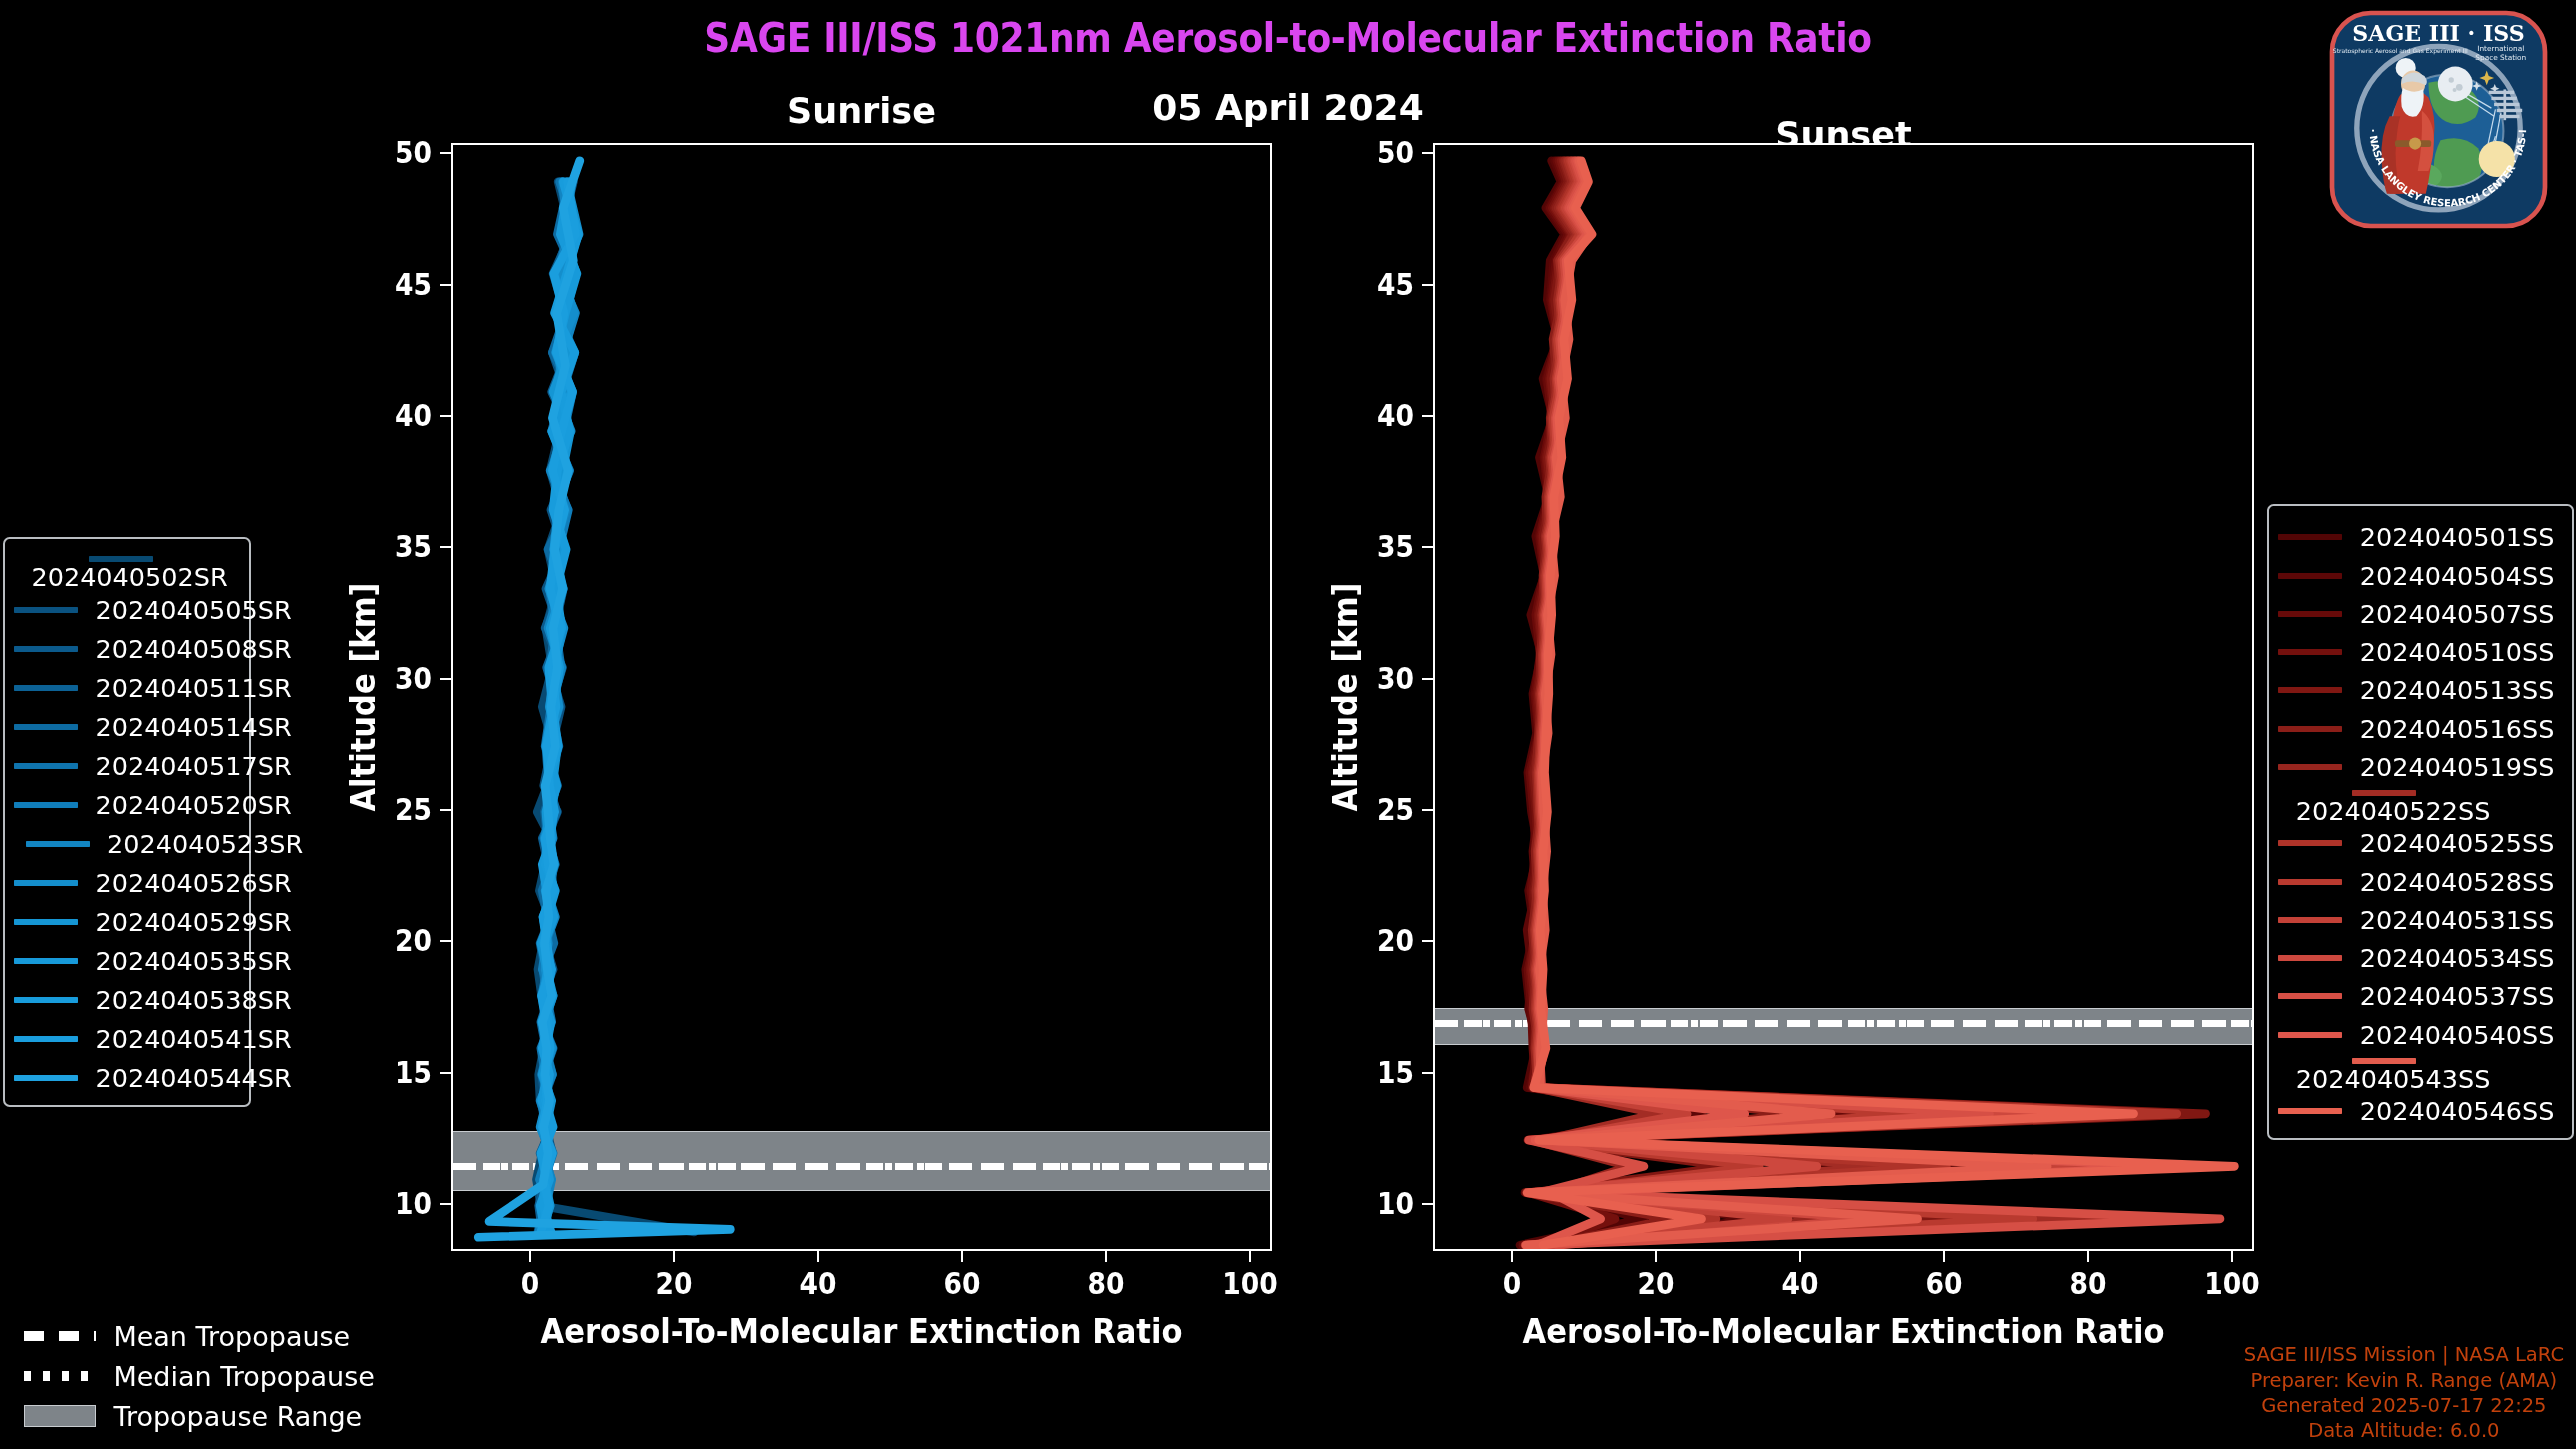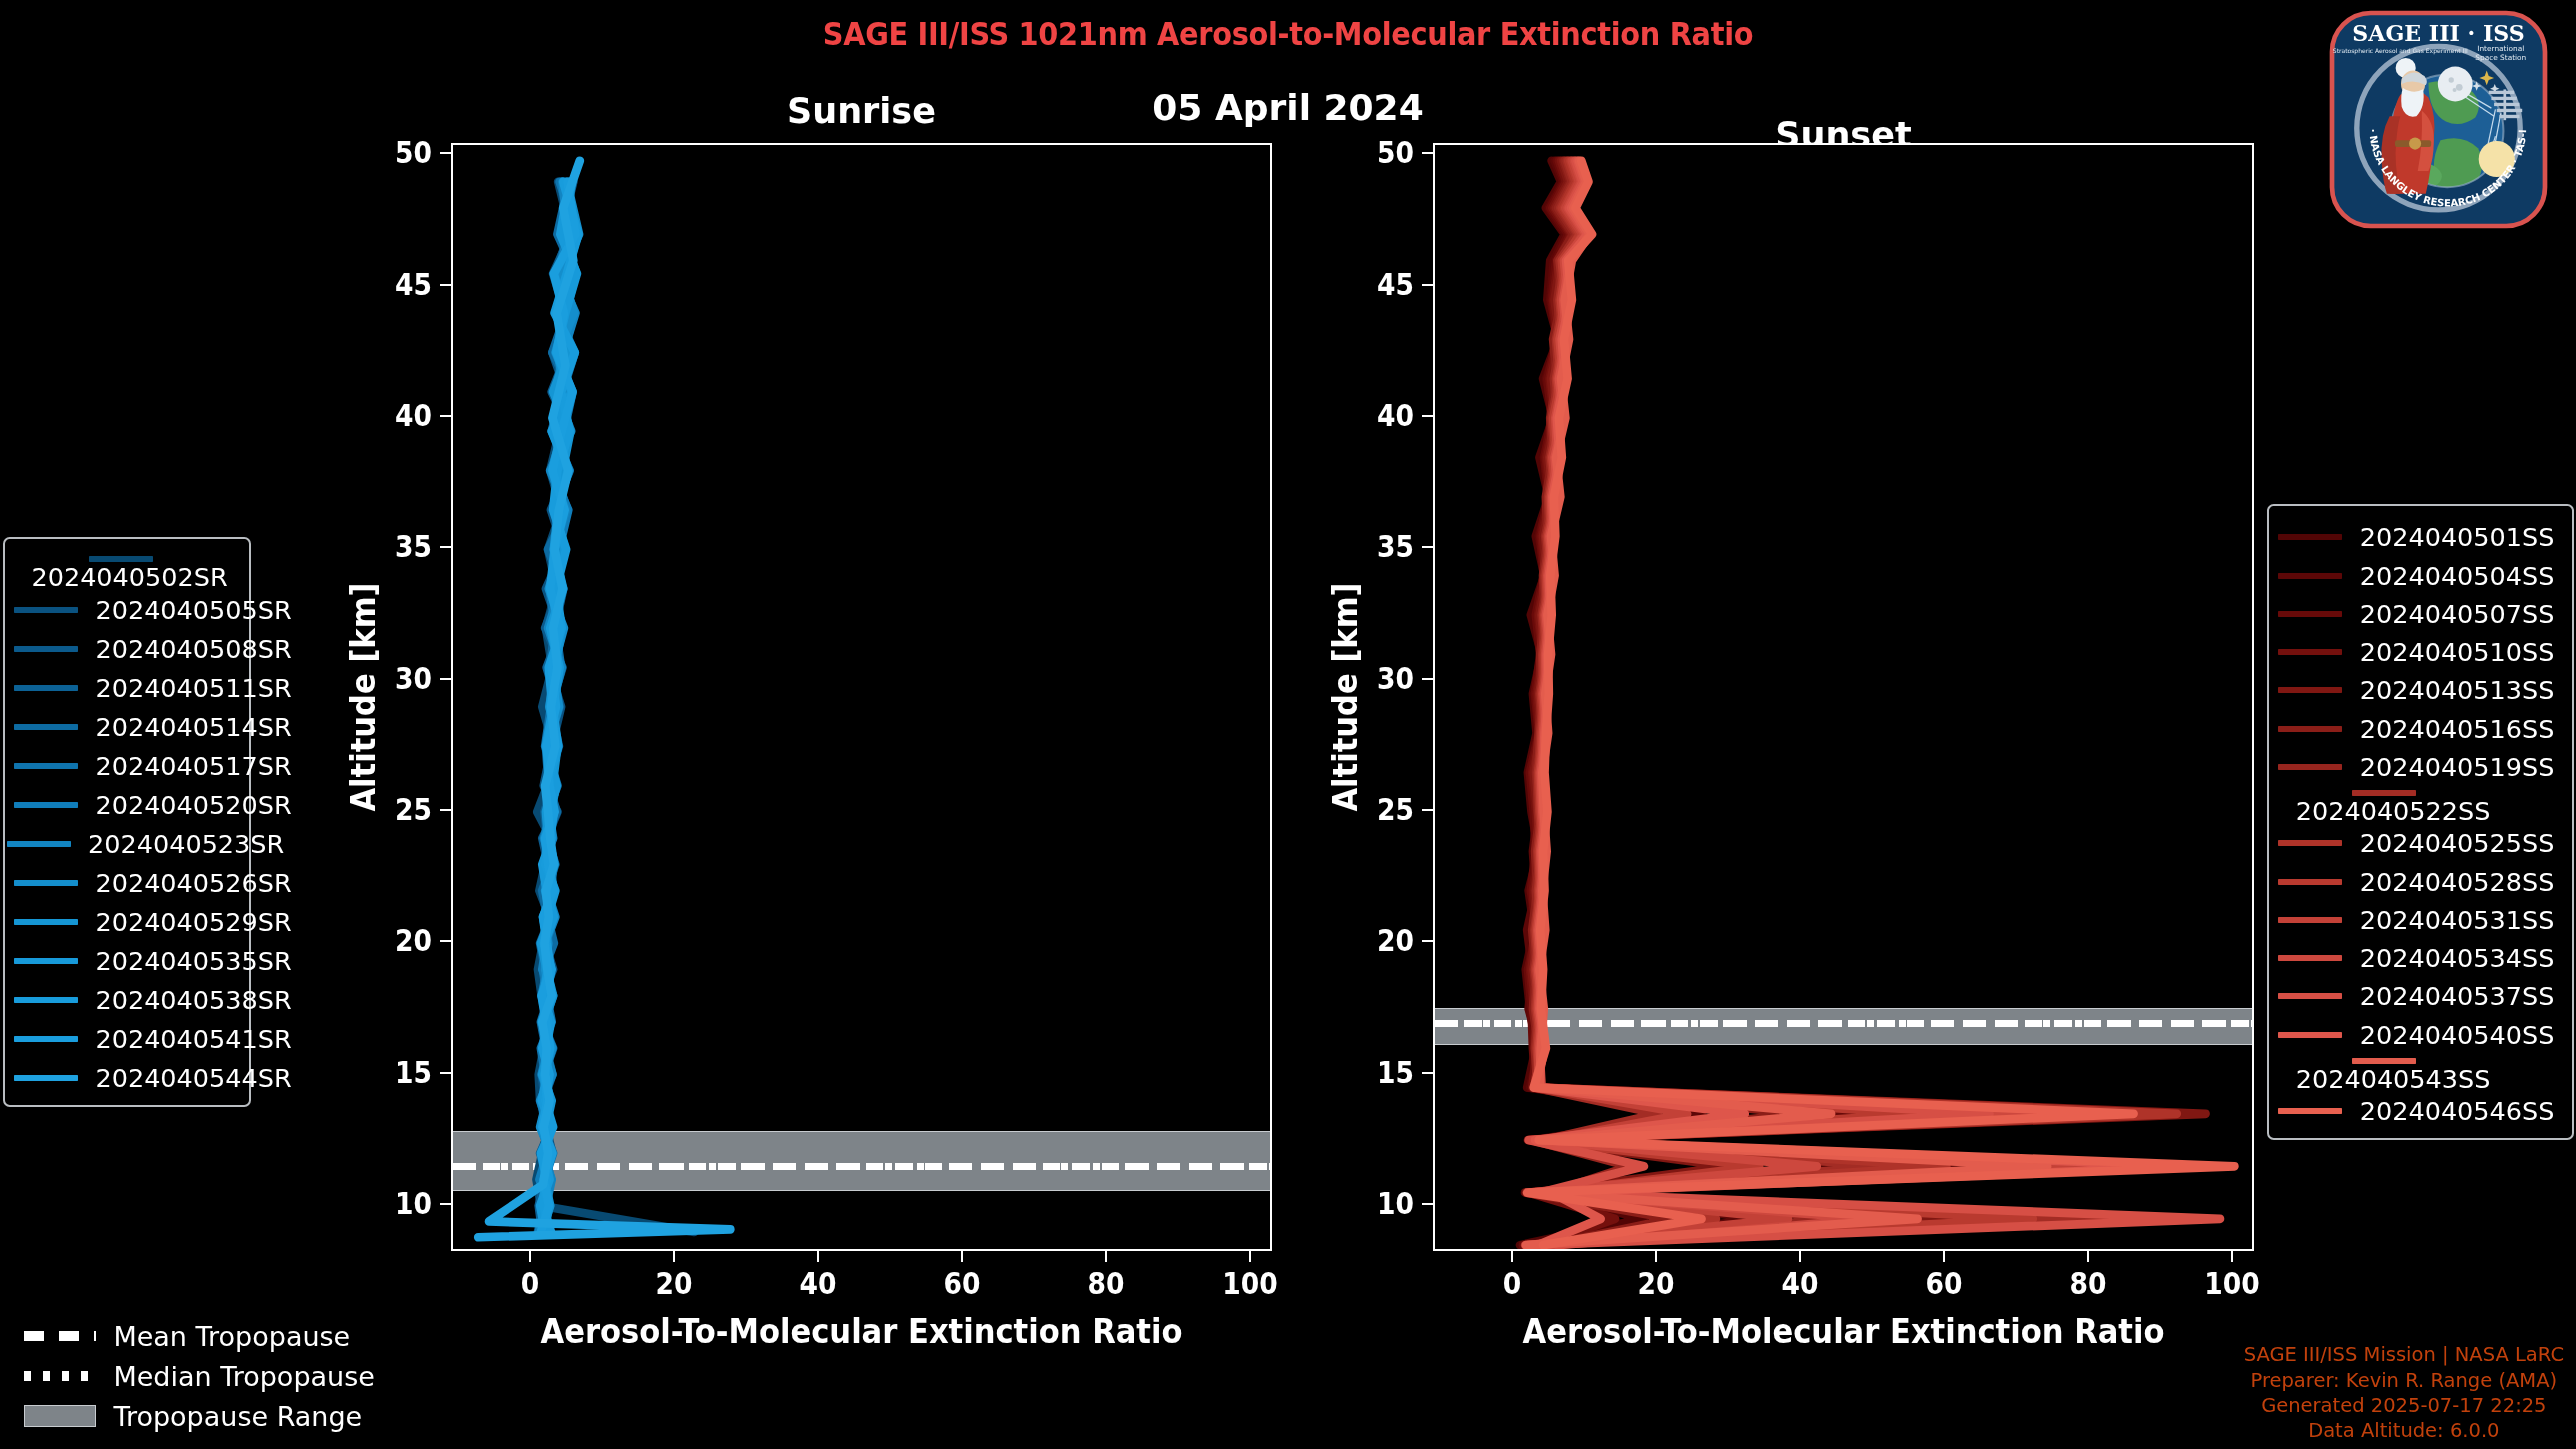--- a/index.html
+++ b/index.html
@@ -5,21 +5,21 @@
   html,body{margin:0;padding:0;background:#000;}
   body{width:2576px;height:1449px;position:relative;overflow:hidden;
        font-family:"DejaVu Sans","Liberation Sans",sans-serif;color:#fff;}
 
   .abs{position:absolute;}
 
   
   #main-title{
     position:absolute;left:0;top:14.8px;width:2576px;text-align:center;
     font-family:"DejaVu Sans Condensed","DejaVu Sans",sans-serif;
-    font-weight:bold;font-size:32px;letter-spacing:-0.3px;color:#ef4444;
+    font-weight:bold;font-size:40px;letter-spacing:-0.3px;color:#d946ef;
   }
   #date-title{
     position:absolute;left:0;top:87px;width:2576px;text-align:center;
     font-family:"DejaVu Sans","Liberation Sans",sans-serif;
     font-weight:bold;font-size:36px;color:#fff;
   }
   .panel-title{
     position:absolute;font-family:"DejaVu Sans","Liberation Sans",sans-serif;
     font-weight:bold;font-size:35px;color:#fff;text-align:center;
   }
@@ -223,21 +223,21 @@
       <div class="legend-text">2024040514SR</div>
     </div>
     <div class="legend-row" style="left: 9.4px; top: 212px; height: 29.5px;">
       <div class="legend-swatch" style="background: rgb(15, 116, 174);"></div>
       <div class="legend-text">2024040517SR</div>
     </div>
     <div class="legend-row" style="left: 9.4px; top: 251px; height: 29.5px;">
       <div class="legend-swatch" style="background: rgb(16, 125, 186);"></div>
       <div class="legend-text">2024040520SR</div>
     </div>
-    <div class="legend-row" style="left: 2px; top: 290px; height: 29.5px; text-align: right;">
+    <div class="legend-row" style="left: 21px; top: 290px; height: 29.5px; text-align: right;">
       <div class="legend-swatch" style="background: rgb(18, 133, 194);"></div>
       <div class="legend-text">2024040523SR</div>
     </div>
     <div class="legend-row" style="left: 9.4px; top: 329px; height: 29.5px;">
       <div class="legend-swatch" style="background: rgb(20, 142, 204);"></div>
       <div class="legend-text">2024040526SR</div>
     </div>
     <div class="legend-row" style="left: 9.4px; top: 368px; height: 29.5px;">
       <div class="legend-swatch" style="background: rgb(21, 150, 212);"></div>
       <div class="legend-text">2024040529SR</div>

